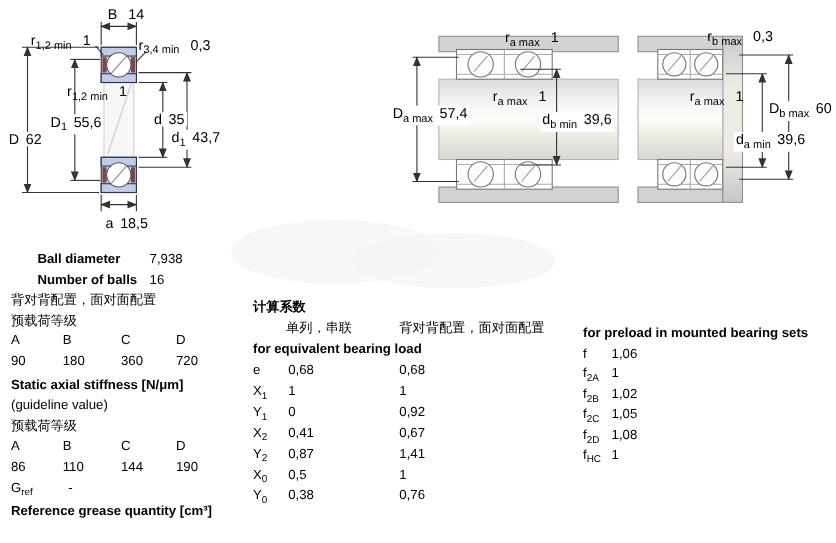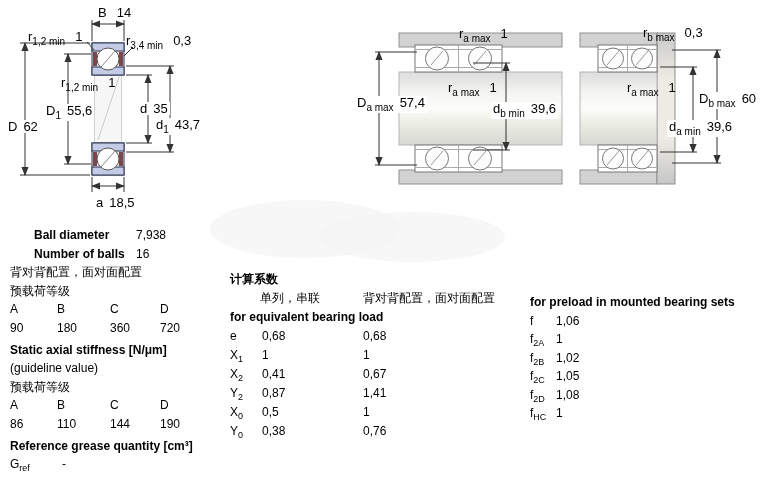--- a/index.html
+++ b/index.html
@@ -190,34 +190,35 @@
   <div class="row bold gap">Static axial stiffness [N/μm]</div>
   <div class="row">(guideline value)</div>
   <div class="row">预载荷等级</div>
   <div class="row">
     <span class="cell w47">A</span><span class="cell w53">B</span><span class="cell w50">C</span><span class="cell">D</span>
   </div>
   <div class="row">
     <span class="cell w47">86</span><span class="cell w53">110</span><span class="cell w50">144</span><span class="cell">190</span>
   </div>
 
+  <div class="row">
+    <span class="cell w52"><span>G</span><sub>ref</sub></span><span class="cell">-</span>
+  </div>
   <div class="row bold gap">Reference grease quantity [cm³]</div>
-  <div class="row">
-    <span class="cell w52"><span>G</span><sub>ref</sub></span><span class="cell">-</span>
-  </div>
 </div>
 
 <div class="abs sec" style="left:230px;top:270px;width:290px">
   <div class="row19 bold">计算系数</div>
   <div class="row19">
     <span class="cell w30"></span><span class="cell w103">单列，串联</span><span class="cell">背对背配置，面对面配置</span>
   </div>
   <div class="row19 bold">for equivalent bearing load</div>
   <div class="row19"><span class="cell w32"><span>e</span><sub></sub></span><span class="cell w101">0,68</span><span class="cell">0,68</span></div>
   <div class="row19"><span class="cell w32"><span>X</span><sub>1</sub></span><span class="cell w101">1</span><span class="cell">1</span></div>
+  <div class="row19"><span class="cell w32"><span>Y</span><sub>1</sub></span><span class="cell w101">0</span><span class="cell">0,92</span></div>
   <div class="row19"><span class="cell w32"><span>X</span><sub>2</sub></span><span class="cell w101">0,41</span><span class="cell">0,67</span></div>
   <div class="row19"><span class="cell w32"><span>Y</span><sub>2</sub></span><span class="cell w101">0,87</span><span class="cell">1,41</span></div>
   <div class="row19"><span class="cell w32"><span>X</span><sub>0</sub></span><span class="cell w101">0,5</span><span class="cell">1</span></div>
   <div class="row19"><span class="cell w32"><span>Y</span><sub>0</sub></span><span class="cell w101">0,38</span><span class="cell">0,76</span></div>
 </div>
 
 <div class="abs sec" style="left:530px;top:293px;width:228px">
   <div class="row185 bold">for preload in mounted bearing sets</div>
   <div class="row185"><span class="cell w26"><span>f</span><sub></sub></span><span class="cell">1,06</span></div>
   <div class="row185"><span class="cell w26"><span>f</span><sub>2A</sub></span><span class="cell">1</span></div>

